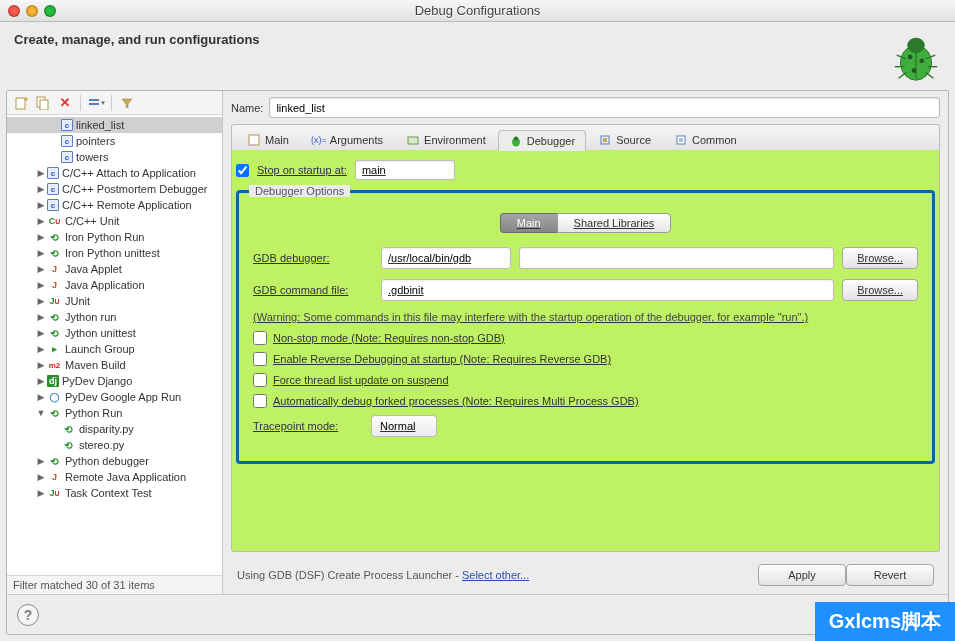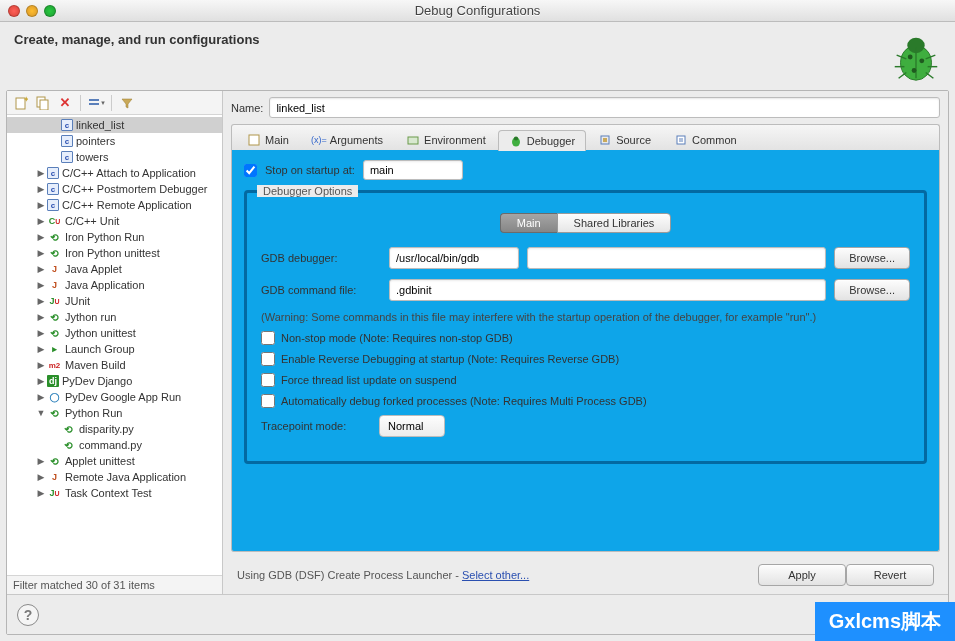--- a/index.html
+++ b/index.html
@@ -30,21 +30,21 @@
 .ticon { width: 15px; height: 14px; margin-right: 3px; flex-shrink: 0; display: inline-flex; align-items: center; justify-content: center; font-size: 9px; font-weight: bold; }
 .arrow { width: 12px; display: inline-block; color: #666; font-size: 9px; text-align: center; }
 .status { padding: 3px 6px; border-top: 1px solid #d5d5d5; color: #555; background: #f4f4f4; }
 .right { flex: 1; display: flex; flex-direction: column; background: #ececec; padding: 6px 8px 4px 8px; }
 .namerow { display: flex; align-items: center; gap: 6px; margin-bottom: 6px; }
 .namerow input { flex: 1; height: 21px; border: 1px solid #bcbcbc; border-radius: 3px; padding: 0 6px; background: #fff; font-size: 11px; box-shadow: inset 0 1px 2px rgba(0,0,0,.1); }
 .tabs { display: flex; align-items: flex-end; height: 26px; background: linear-gradient(#f6f6f6,#e3e3e3); border: 1px solid #bcbcbc; border-bottom: none; border-radius: 3px 3px 0 0; padding-left: 4px; padding-top: 3px; }
 .tab { display: flex; align-items: center; gap: 4px; padding: 3px 10px; border: 1px solid transparent; border-bottom: none; margin-right: 1px; color: #333; cursor: default; font-size: 11px; border-radius: 4px 4px 0 0; }
 .tab.active { background: #ececec; border-color: #bcbcbc; position: relative; top: 1px; }
 .tabicon { width: 14px; height: 14px; display: inline-flex; align-items: center; justify-content: center; }
-.panel { flex: 1; border: 1px solid #bcbcbc; border-top: none; background: #0ea5e9; border-radius: 0 0 3px 3px; padding: 10px 12px; overflow: auto; }
+.panel { flex: 1; border: 1px solid #bcbcbc; border-top: none; background: #bef264; border-radius: 0 0 3px 3px; padding: 10px 4px; overflow: auto; text-decoration: underline; }
 .chkrow { display: flex; align-items: center; gap: 8px; margin-bottom: 10px; }
 .chkrow input[type=text] { width: 100px; height: 20px; border: 1px solid #bcbcbc; border-radius: 3px; padding: 0 6px; font-size: 11px; background: #fff; box-shadow: inset 0 1px 2px rgba(0,0,0,.08); }
 .group { border: 3px solid #0369a1; border-radius: 4px; padding: 20px 14px 14px 14px; position: relative; margin-top: 6px; }
 .group-title { position: absolute; top: -8px; left: 10px; background: #ececec; padding: 0 6px; font-size: 11px; color: #555; }
 .subtabs { display: flex; justify-content: center; margin-bottom: 14px; }
 .subtab { padding: 3px 16px; border: 1px solid #9a9a9a; background: linear-gradient(#fdfdfd,#e6e6e6); font-size: 11px; color: #333; cursor: default; }
 .subtab:first-child { border-radius: 4px 0 0 4px; border-right: none; }
 .subtab:last-child { border-radius: 0 4px 4px 0; }
 .subtab.active { background: linear-gradient(#a5a5a5,#868686); color: #fff; border-color: #6b6b6b; }
 .formrow { display: flex; align-items: center; gap: 8px; margin-bottom: 10px; }
@@ -231,26 +231,26 @@
             <span>Python Run</span>
           </div>
           <div class="titem ind2">
             <span class="arrow"></span>
             <span class="ticon picon" style="color:#2a8f2a;">⟲</span>
             <span>disparity.py</span>
           </div>
           <div class="titem ind2">
             <span class="arrow"></span>
             <span class="ticon picon" style="color:#2a8f2a;">⟲</span>
-            <span>command.py</span>
-          </div>
-          <div class="titem ind1">
-            <span class="arrow">▶</span>
-            <span class="ticon picon">⟲</span>
-            <span>Applet unittest</span>
+            <span>stereo.py</span>
+          </div>
+          <div class="titem ind1">
+            <span class="arrow">▶</span>
+            <span class="ticon picon">⟲</span>
+            <span>Python debugger</span>
           </div>
           <div class="titem ind1">
             <span class="arrow">▶</span>
             <span class="ticon jicon">J</span>
             <span>Remote Java Application</span>
           </div>
           <div class="titem ind1">
             <span class="arrow">▶</span>
             <span class="ticon" style="color:#2a8f2a;font-weight:bold;">J<span style="color:#c22;font-size:7px;">U</span></span>
             <span>Task Context Test</span>

